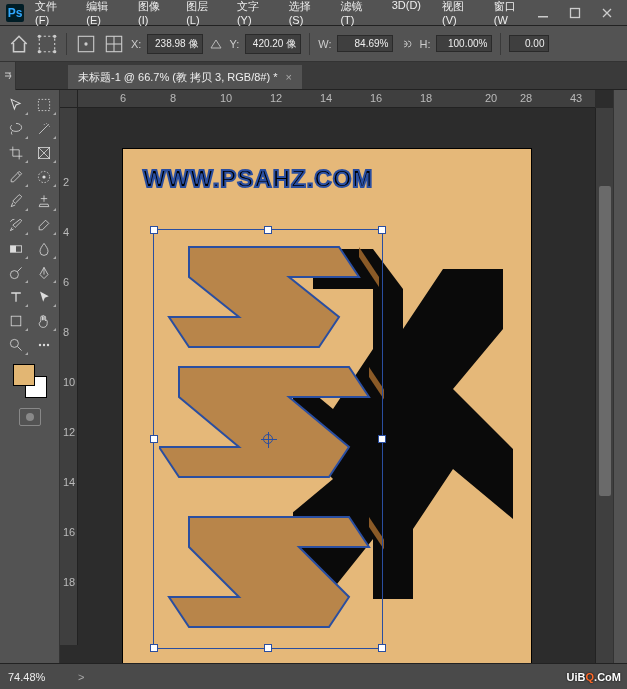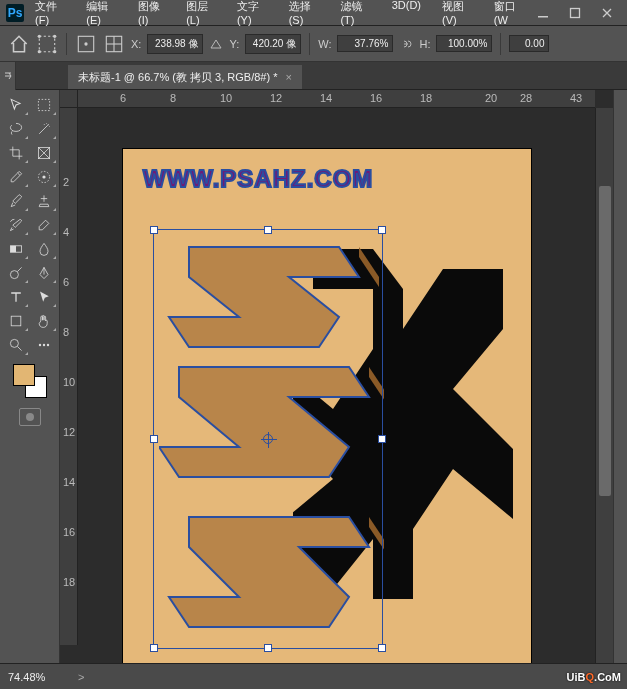--- a/index.html
+++ b/index.html
@@ -33,21 +33,21 @@
 .qmask{margin-top:10px;width:22px;height:18px;border:1px solid #888;border-radius:2px;display:flex;align-items:center;justify-content:center}
 .qmask-inner{width:8px;height:8px;border-radius:50%;background:#888}
 .canvas-wrap{flex:1;position:relative;background:#2c2c2c;overflow:hidden}
 .ruler-h{position:absolute;left:18px;top:0;right:18px;height:18px;background:#3f3f3f;border-bottom:1px solid #222;display:flex;color:#bbb;font-size:9px;overflow:hidden}
 .ruler-h span{position:absolute;top:2px}
 .ruler-v{position:absolute;left:0;top:18px;width:18px;bottom:18px;background:#3f3f3f;border-right:1px solid #222;color:#bbb;font-size:9px}
 .ruler-v span{position:absolute;left:3px}
 .ruler-corner{position:absolute;left:0;top:0;width:18px;height:18px;background:#3f3f3f;border-right:1px solid #222;border-bottom:1px solid #222}
 .viewport{position:absolute;left:18px;top:18px;right:18px;bottom:0;background:#2c2c2c}
 .artboard{position:absolute;left:44px;top:40px;width:410px;height:520px;background:#e5b879;border:1px solid #000}
-.wm{position:absolute;left:20px;top:16px;font-weight:800;font-size:24px;color:#701a75;-webkit-text-stroke:2px #2a4ea0;letter-spacing:1px}
+.wm{position:absolute;left:20px;top:16px;font-weight:800;font-size:24px;color:#000000;-webkit-text-stroke:2px #2a4ea0;letter-spacing:1px}
 .scroll-v{position:absolute;right:0;top:18px;width:18px;bottom:0;background:#3f3f3f;border-left:1px solid #222}
 .scroll-thumb{position:absolute;left:3px;width:12px;top:78px;height:310px;background:#6a6a6a;border-radius:2px}
 .rightpanel{width:14px;background:#535353;border-left:1px solid #333}
 .status{position:absolute;left:0;right:0;bottom:0;height:26px;background:#4a4a4a;display:flex;align-items:center;padding:0 8px;gap:10px;color:#eee;font-size:11px;border-top:1px solid #222}
 .status .zoom{min-width:60px}
 .status .caret{color:#aaa}
 .brand{position:absolute;right:6px;bottom:4px;font-weight:700;font-size:16px;color:#fff;text-shadow:0 0 2px #000}
 .brand .q{color:#ff6a2a}
 
 .tbox{position:absolute;left:30px;top:80px;width:230px;height:420px;border:1px solid #2a4ea0;pointer-events:none}
@@ -132,21 +132,21 @@
   <span class="opt-val">238.98 像</span>
   <div class="link-ico">
       <svg viewBox="0 0 14 14">
         <path d="M7 3 L12 11 L2 11 Z" fill="none" stroke="currentColor"></path>
       </svg>
     </div>
   <span class="opt-label">Y:</span>
   <span class="opt-val">420.20 像</span>
   <div class="opt-sep"></div>
   <span class="opt-label">W:</span>
-  <span class="opt-val">37.76%</span>
+  <span class="opt-val">84.69%</span>
   <div class="link-ico">
       <svg viewBox="0 0 14 14">
         <path d="M5 4a3 3 0 0 1 0 6M9 4a3 3 0 0 1 0 6M5 7h4" fill="none" stroke="currentColor"></path>
       </svg>
     </div>
   <span class="opt-label">H:</span>
   <span class="opt-val">100.00%</span>
   <div class="opt-sep"></div>
   <span class="opt-val" style="min-width:40px">0.00</span>
 </div>

